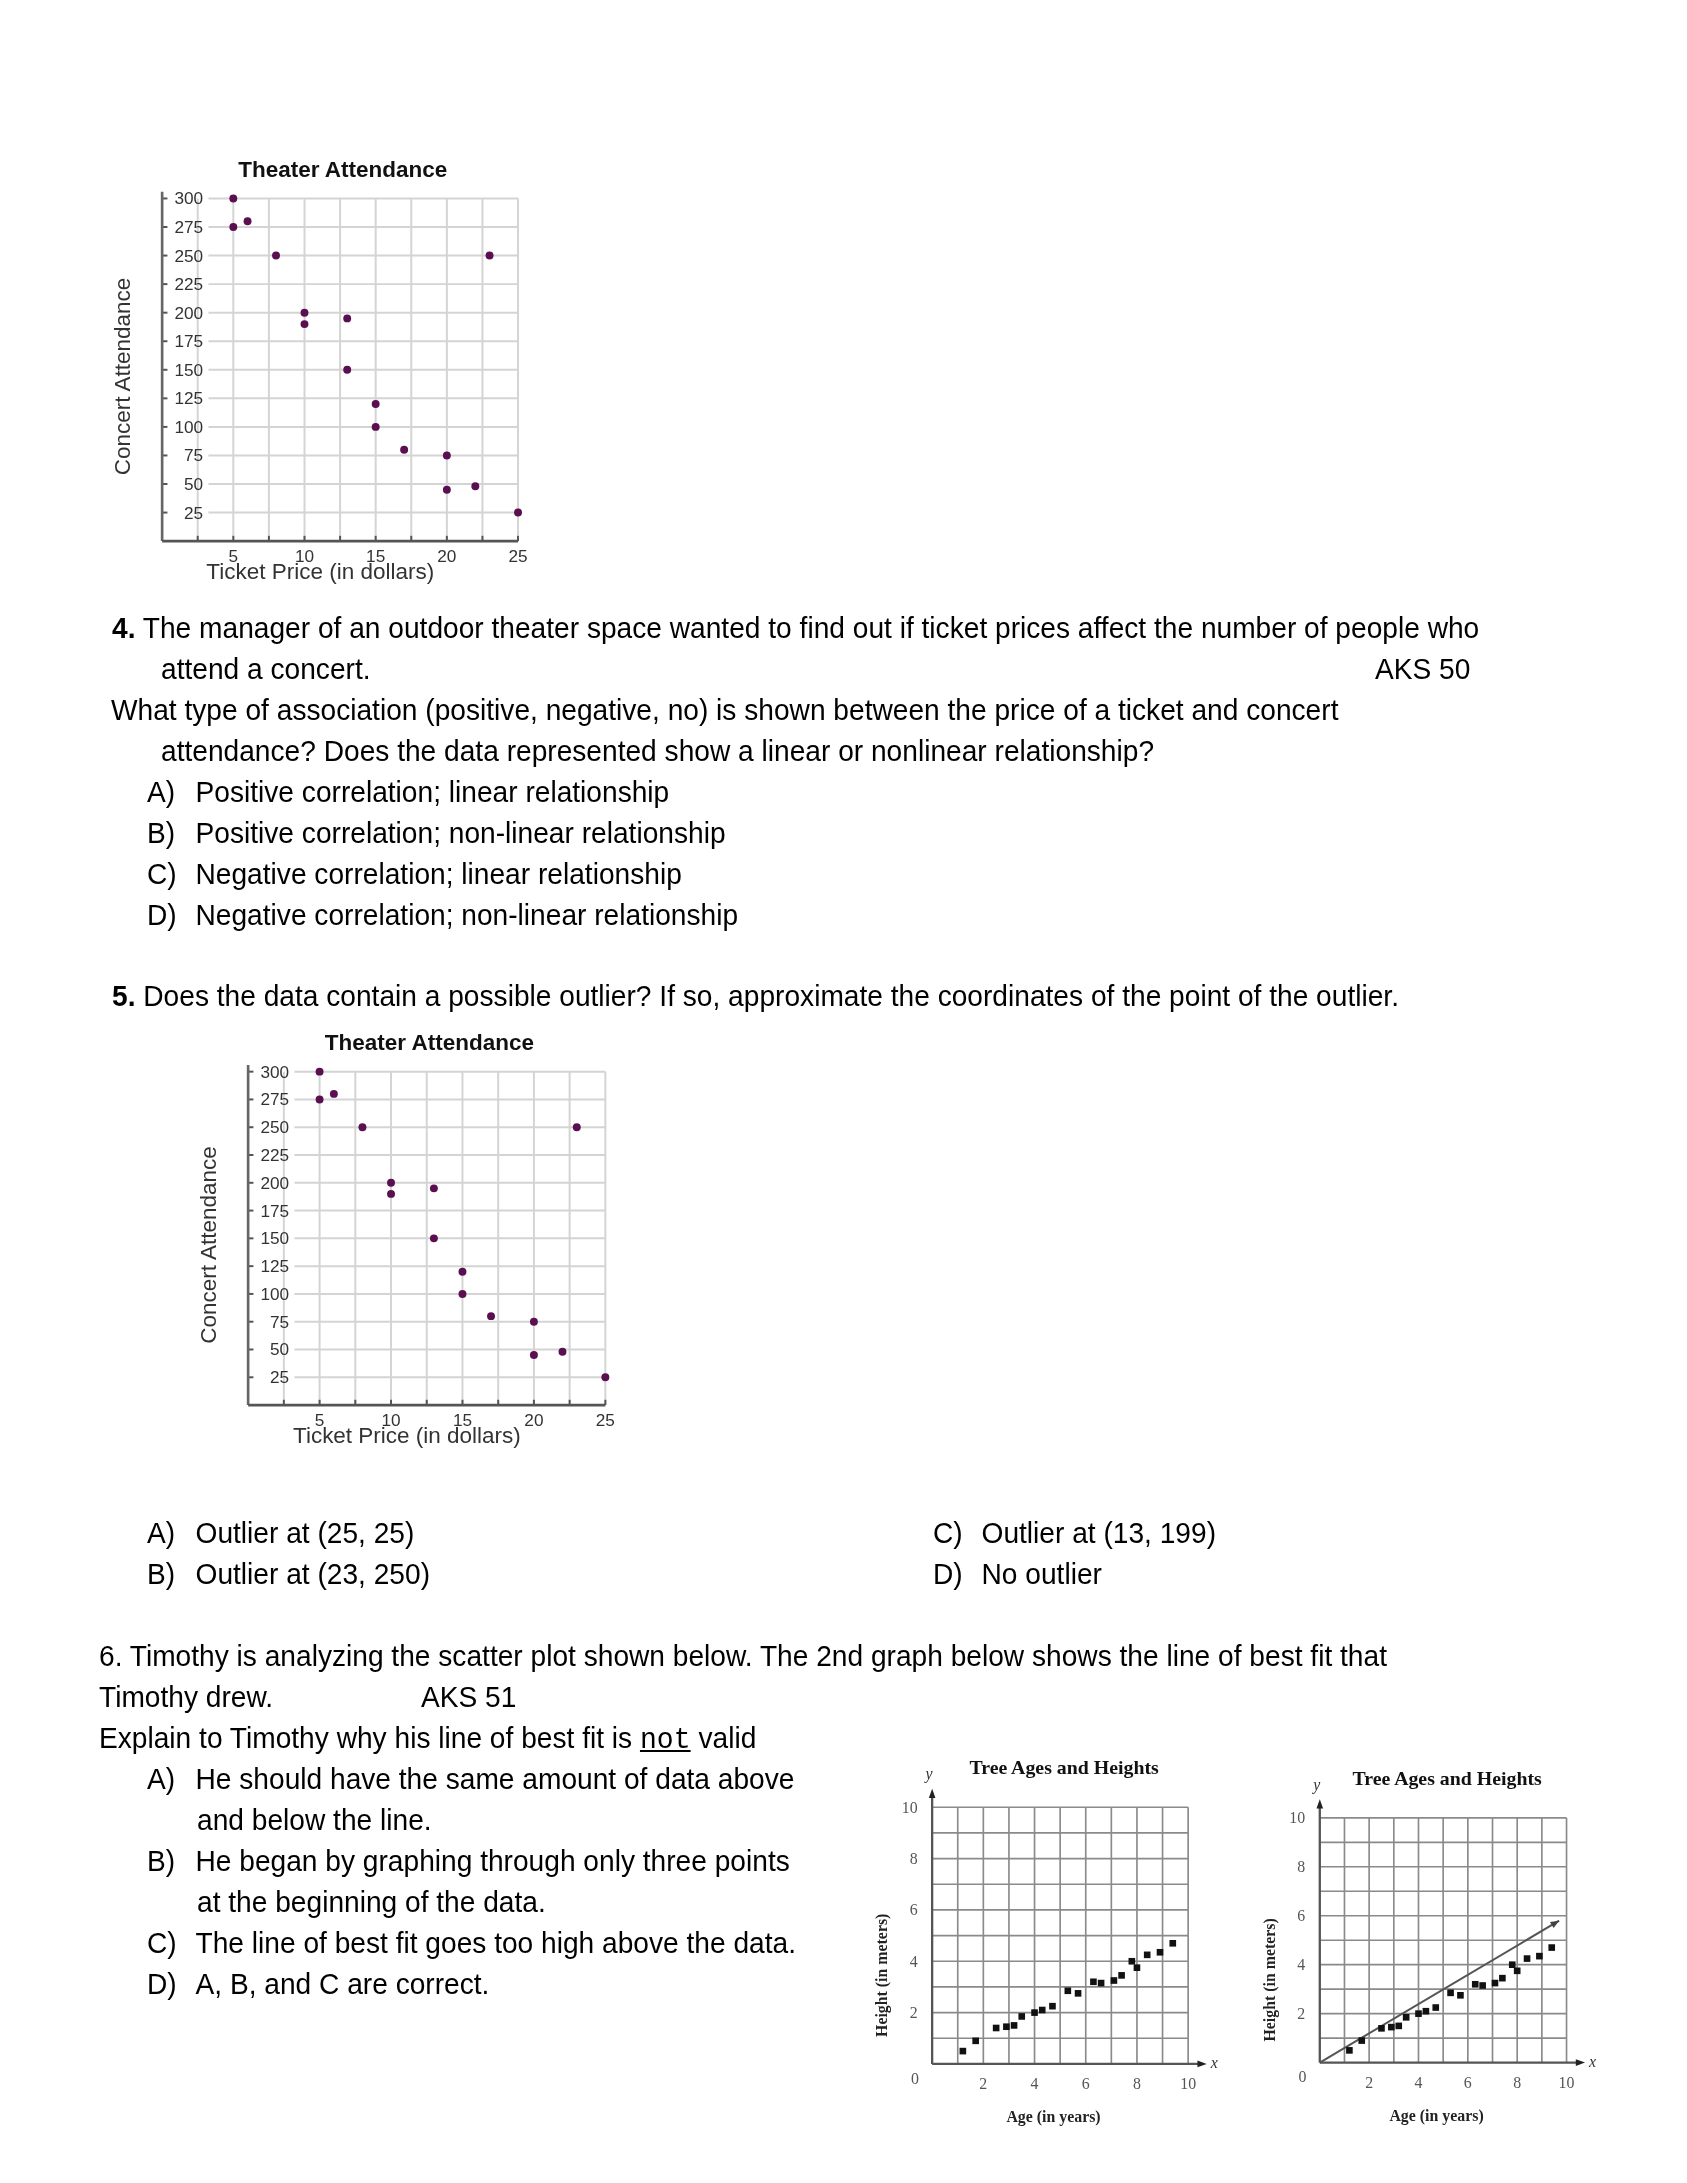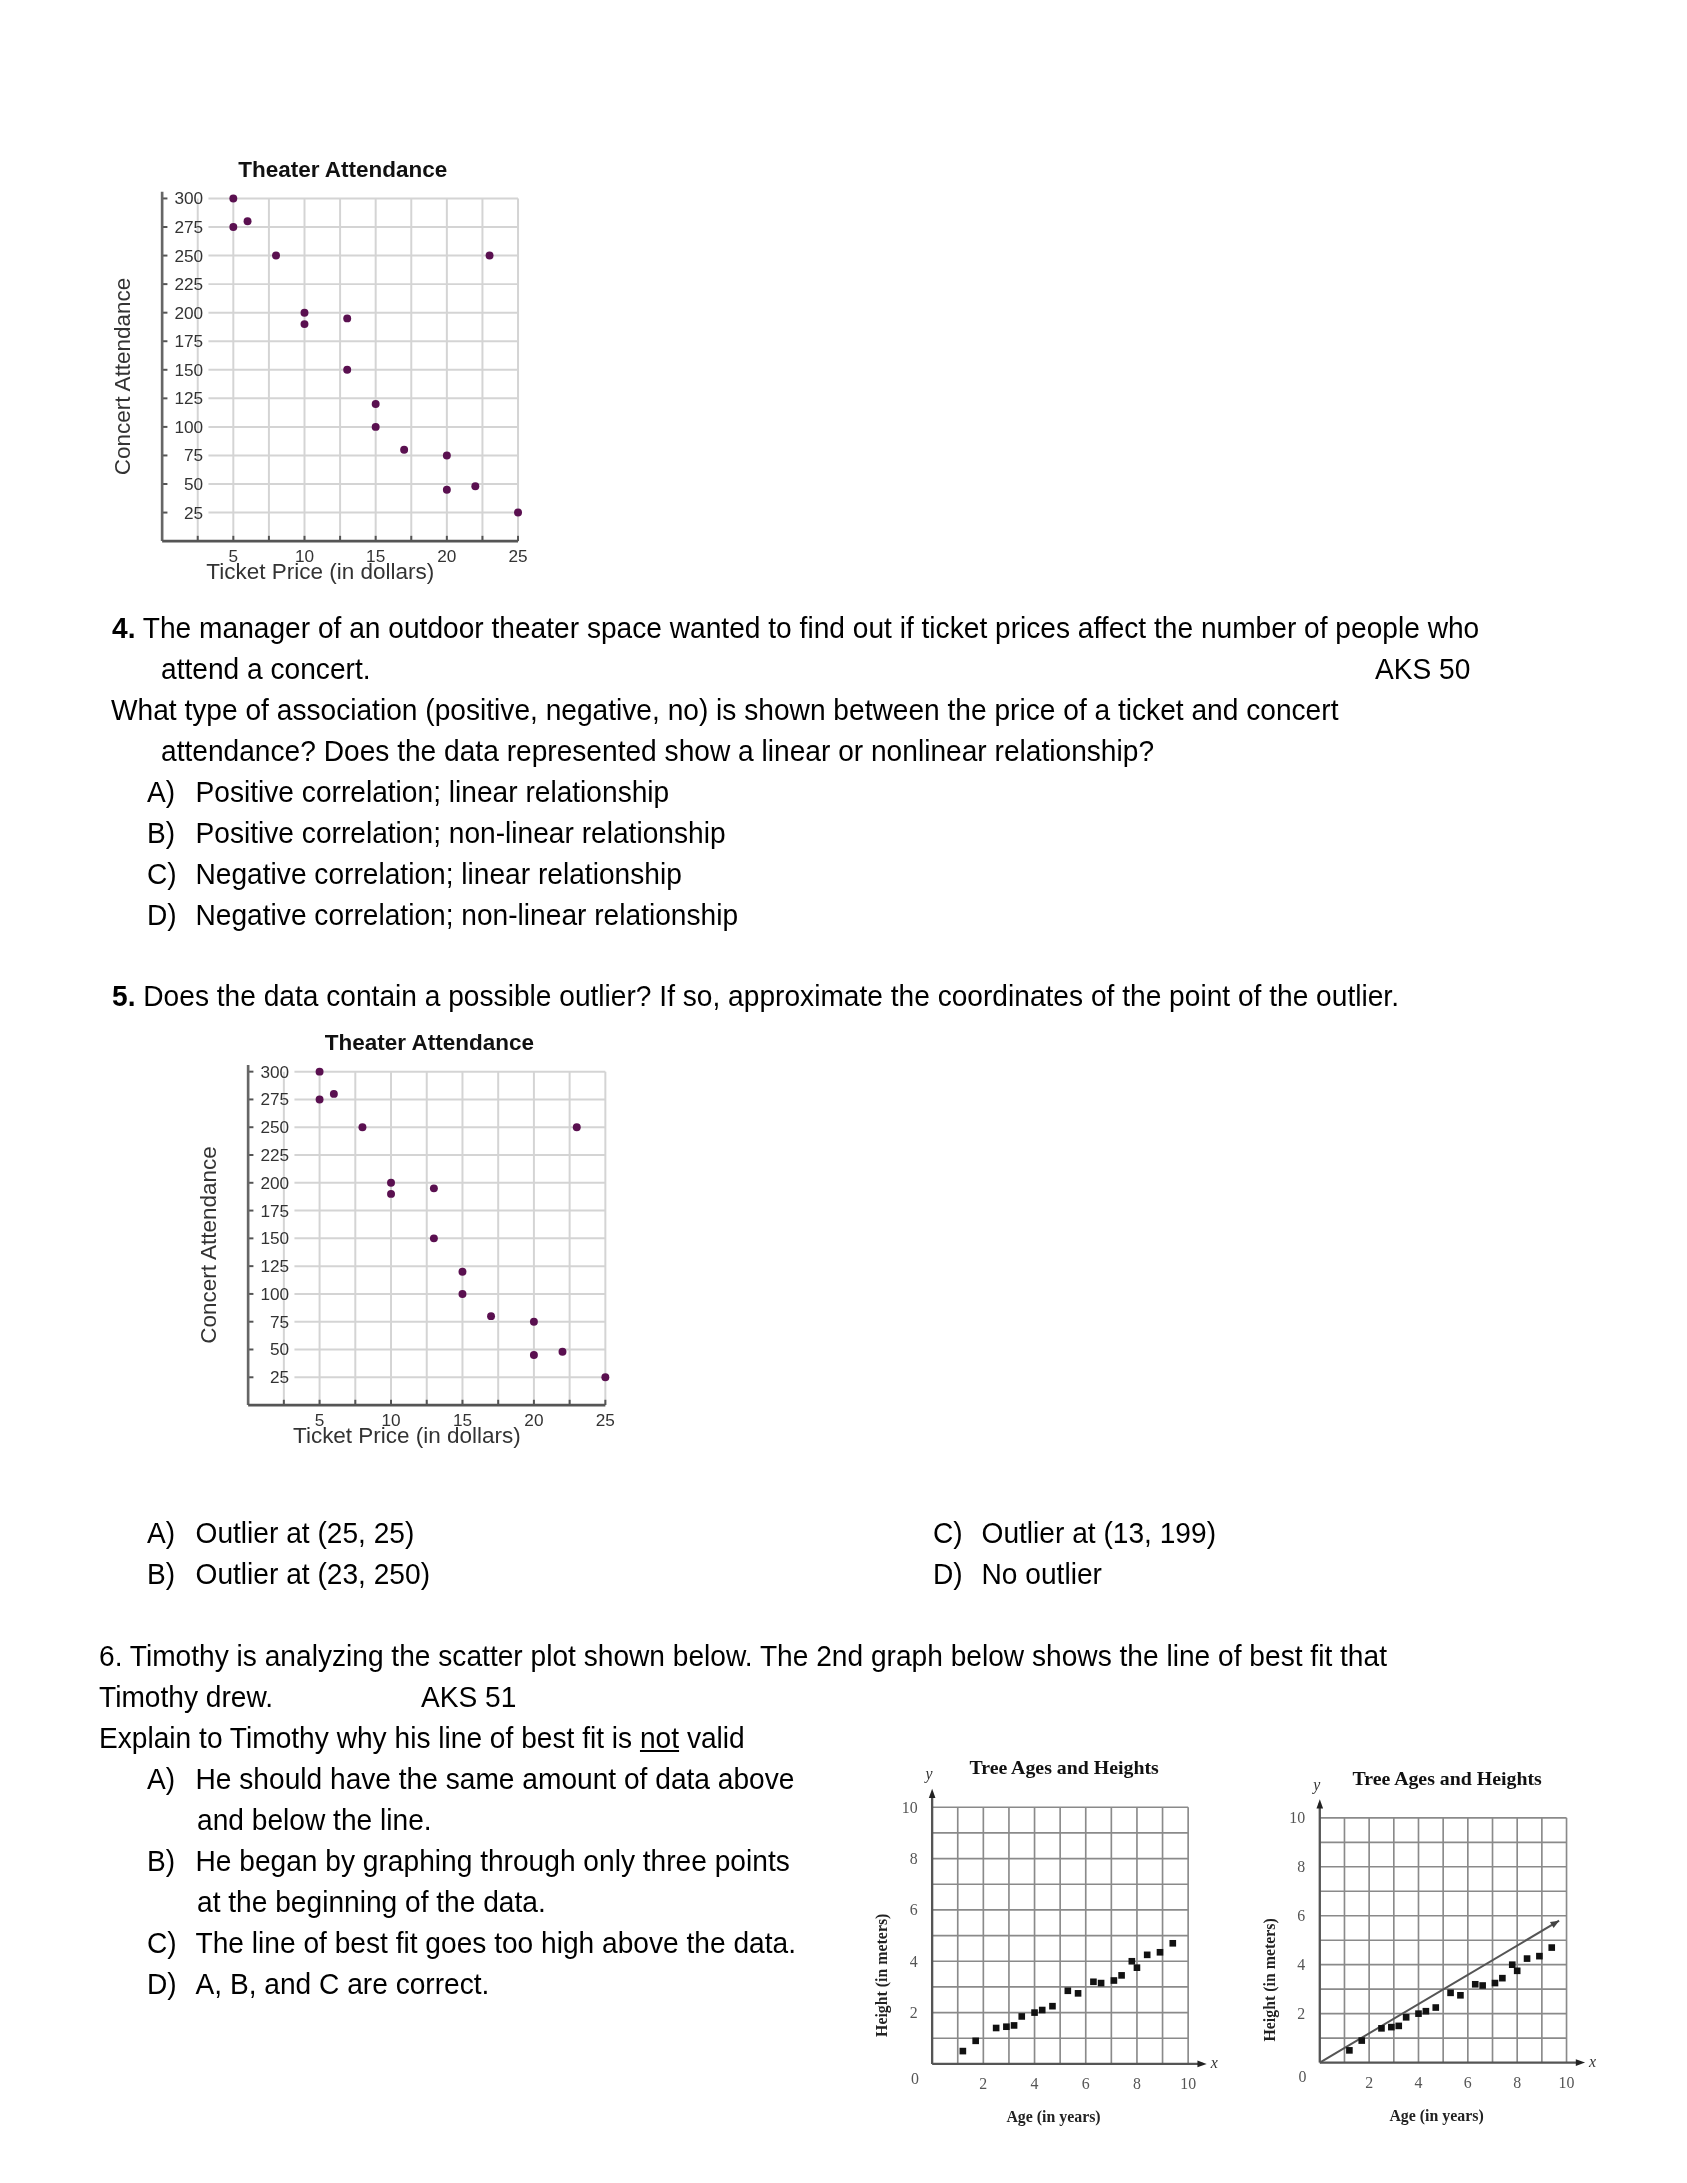--- a/index.html
+++ b/index.html
@@ -1,20 +1,20 @@
 <!DOCTYPE html>
 <html style="font-size:10.6px"><head>
 <meta charset="utf-8">
 <style>
   html, body { margin: 0; padding: 0; background: #ffffff; }
   body { width: 1687px; height: 2183px; position: relative; overflow: hidden;
          font-family: "Liberation Sans", sans-serif; color: #000; }
   .txt { position: absolute; font-size: 29px; line-height: 1; white-space: nowrap; transform: scaleX(0.97); transform-origin: left top; }
   .bold { font-weight: bold; }
-  .u { text-decoration: underline; }
+  .u { text-decoration: underline; font-family: Liberation Mono, monospace; }
   svg.chart { position: absolute; left: 0; top: 0; overflow: visible; }
   .ctitle { font-family: "Liberation Sans", sans-serif; font-weight: bold; font-size: 34px; fill: #111; }
   .tick { font-family: "Liberation Sans", sans-serif; font-size: 26px; fill: #333; }
   .axlab { font-family: "Liberation Sans", sans-serif; font-size: 34px; fill: #333; }
   .stitle { font-family: "Liberation Serif", serif; font-weight: bold; font-size: 30px; fill: #111; }
   .stick { font-family: "Liberation Serif", serif; font-size: 24px; fill: #555; }
   .saxlab { font-family: "Liberation Serif", serif; font-weight: bold; font-size: 24px; fill: #222; }
   .svar { font-family: "Liberation Serif", serif; font-style: italic; font-size: 24px; fill: #333; }
 </style>
 </head>

